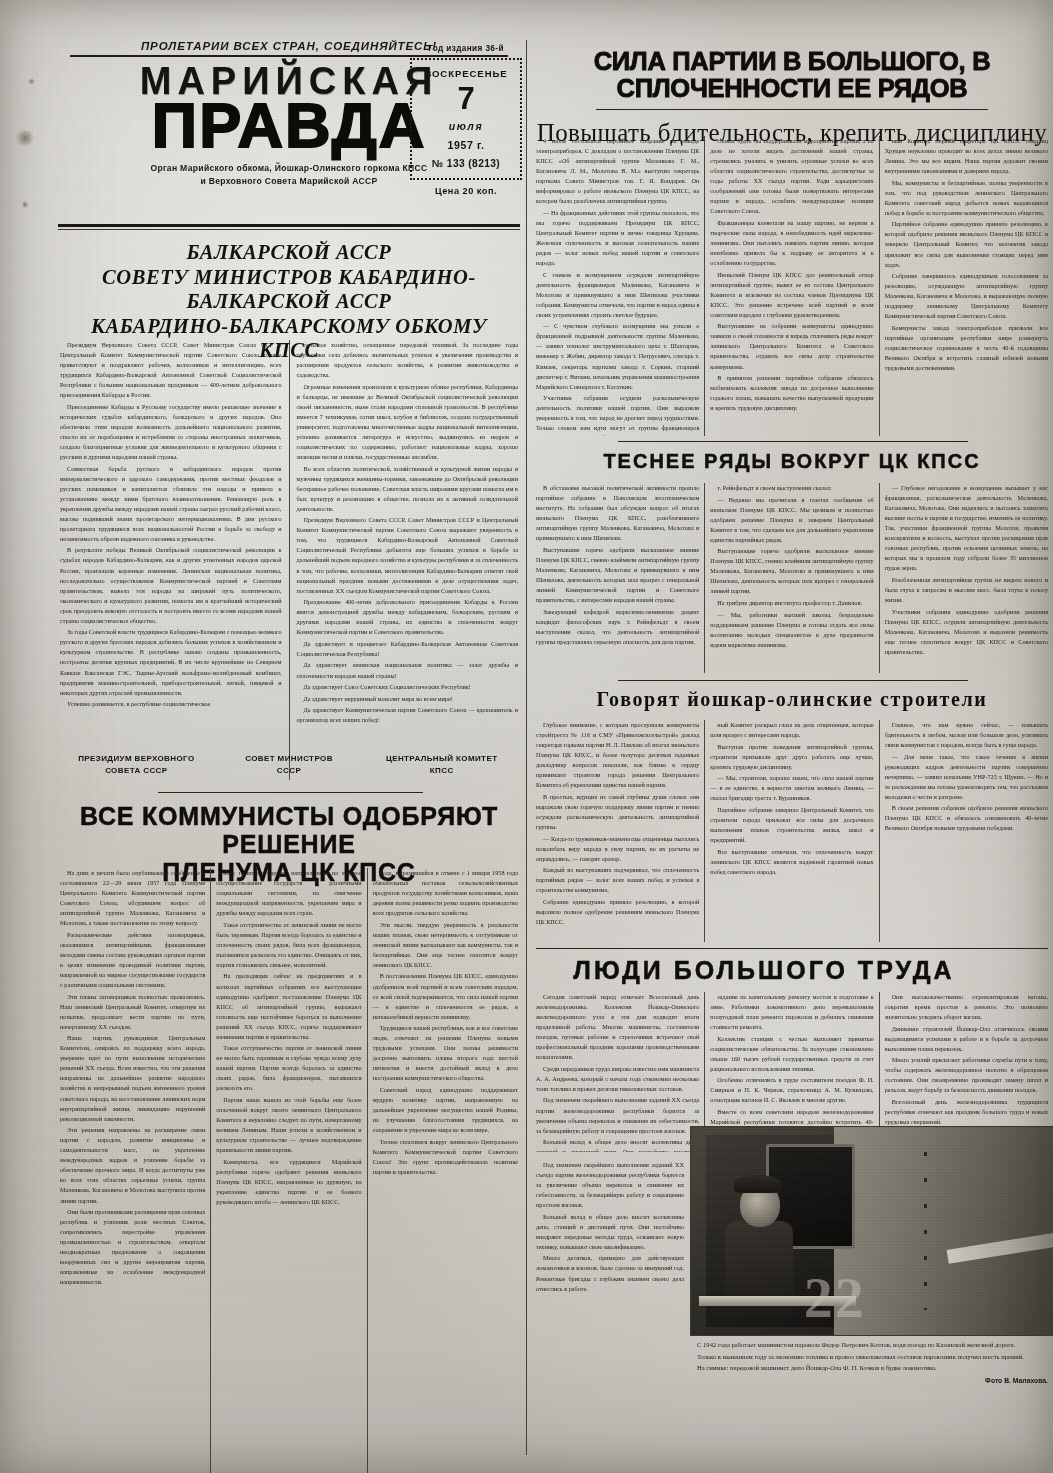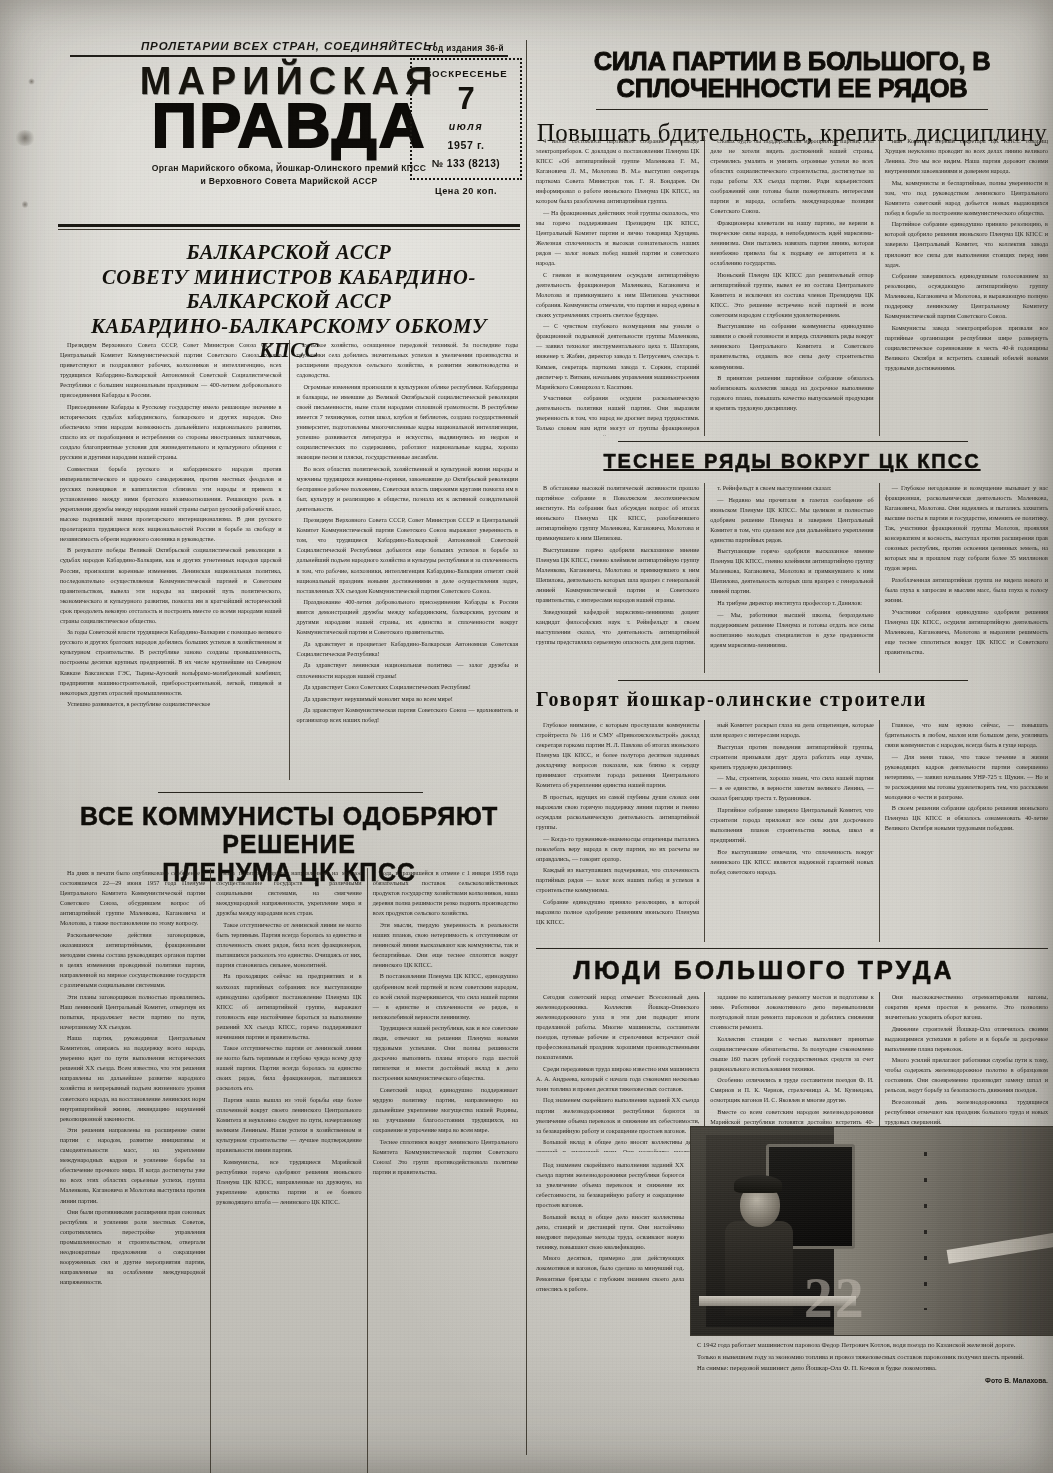--- a/index.html
+++ b/index.html
@@ -207,21 +207,21 @@
     font-size: 20px;
     text-align: center;
     letter-spacing: 2.0px;
     color: #12100c;
     -webkit-text-stroke: 0.5px #12100c;
   }
   .hl-section-serif {
     font-family: "Liberation Serif", "DejaVu Serif", serif;
     font-weight: bold;
     font-size: 20px;
-    text-align: left;
+    text-align: center;
     letter-spacing: 1.6px;
     color: #12100c;
   }
   .hl-address {
     font-family: "Liberation Serif", "DejaVu Serif", serif;
     font-style: italic;
     font-weight: bold;
     font-size: 20.5px;
     text-align: center;
     line-height: 1.2;
@@ -397,21 +397,21 @@
   <div class="blotch" style="left:22px; top:200px; width:6px; height:9px;"></div>
 
   <div class="sheet">
 
     <div class="masthead">
       <div class="slogan">ПРОЛЕТАРИИ ВСЕХ СТРАН, СОЕДИНЯЙТЕСЬ!</div>
       <div class="slogan-rule"></div>
       <div class="title-top">МАРИЙСКАЯ</div>
       <div class="title-main">ПРАВДА</div>
       <div class="organ">
-        <div>Орган Марийского обкома, Йошкар-Олинского премий КПСС</div>
+        <div>Орган Марийского обкома, Йошкар-Олинского горкома КПСС</div>
         <div>и Верховного Совета Марийской АССР</div>
       </div>
     </div>
 
     <div class="datebox">
       <div class="year-line">Год издания 36-й</div>
       <div class="datebox-frame">
         <div class="dayname">ВОСКРЕСЕНЬЕ</div>
         <div class="daynum">7</div>
         <div class="monthname">июля</div>
@@ -485,20 +485,25 @@
             <p>Празднование 400-летия добровольного присоединения Кабарды к России явится демонстрацией дружбы между кабардинским, балкарским, русским и другими народами нашей страны, их единства и сплоченности вокруг Коммунистической партии и Советского правительства.</p>
             <p>Да здравствует и процветает Кабардино-Балкарская Автономная Советская Социалистическая Республика!</p>
             <p>Да здравствует ленинская национальная политика — залог дружбы и сплоченности народов нашей страны!</p>
             <p>Да здравствует Союз Советских Социалистических Республик!</p>
             <p>Да здравствует нерушимый монолит мира во всем мире!</p>
             <p>Да здравствует Коммунистическая партия Советского Союза — вдохновитель и организатор всех наших побед!</p>
           </div>
       </div>
     </div>
 
+    <div class="sig-row" style="position:absolute; left:2px; top:713px; width:458px;">
+      <div>ПРЕЗИДИУМ ВЕРХОВНОГО<br>СОВЕТА СССР</div>
+      <div>СОВЕТ МИНИСТРОВ<br>СССР</div>
+      <div>ЦЕНТРАЛЬНЫЙ КОМИТЕТ<br>КПСС</div>
+    </div>
 
     <div class="rule-thin" style="position:absolute; left:100px; top:752px; width:265px;"></div>
 
     <div style="position:absolute; left:2px; top:762px; width:458px;">
       <div class="hl-big2">ВСЕ КОММУНИСТЫ ОДОБРЯЮТ РЕШЕНИЕ</div>
       <div class="hl-big2">ПЛЕНУМА ЦК КПСС</div>
     </div>
 
     <div style="position:absolute; left:2px; top:828px; width:458px;">
       <div class="colset" style="height:612px;">
@@ -523,21 +528,21 @@
             <p>Эти мысли, твердую уверенность в реальности наших планов, свою нетерпимость к отступникам от ленинской линии высказывают как коммунисты, так и беспартийные. Они еще теснее сплотятся вокруг ленинского ЦК КПСС.</p>
             <p>В постановлении Пленума ЦК КПСС, единодушно одобренном всей партией и всем советским народом, со всей силой подчеркивается, что сила нашей партии — в единстве и сплоченности ее рядов, в непоколебимой верности ленинизму.</p>
             <p>Трудящиеся нашей республики, как и все советские люди, отвечают на решения Пленума новыми трудовыми успехами. Они полны решимости досрочно выполнить планы второго года шестой пятилетки и внести достойный вклад в дело построения коммунистического общества.</p>
             <p>Советский народ единодушно поддерживает мудрую политику партии, направленную на дальнейшее укрепление могущества нашей Родины, на улучшение благосостояния трудящихся, на сохранение и упрочение мира во всем мире.</p>
             <p>Теснее сплотимся вокруг ленинского Центрального Комитета Коммунистической партии Советского Союза! Это групп противодействовала политике партии и правительства.</p>
           </div>
       </div>
     </div>
 
     <div class="rule-thin" style="position:absolute; left:560px; top:401px; width:350px;"></div>
-    <div style="position:absolute; left:478px; top:410px; width:512px;text-decoration:underline;">
+    <div style="position:absolute; left:478px; top:410px; width:512px;">
       <div class="hl-section">ТЕСНЕЕ РЯДЫ ВОКРУГ ЦК КПСС</div>
     </div>
 
     <div style="position:absolute; left:478px; top:443px; width:512px;">
       <div class="colset" style="height:190px;">
         <div class="col" style="width:33.33%; padding-right:5px;">
             <p>В обстановке высокой политической активности прошло партийное собрание в Поволжском лесотехническом институте. На собрании был обсужден вопрос об итогах июньского Пленума ЦК КПСС, разоблачившего антипартийную группу Маленкова, Кагановича, Молотова и примкнувшего к ним Шепилова.</p>
             <p>Выступавшие горячо одобрили высказанное мнение Пленума ЦК КПСС, гневно клеймили антипартийную группу Маленкова, Кагановича, Молотова и примкнувшего к ним Шепилова, деятельность которых шла вразрез с генеральной линией Коммунистической партии и Советского правительства, с интересами народов нашей страны.</p>
             <p>Заведующий кафедрой марксизма-ленинизма доцент кандидат философских наук т. Рейнфельдт в своем выступлении сказал, что деятельность антипартийной группы представляла серьезную опасность для дела партии.</p>
           </div>

